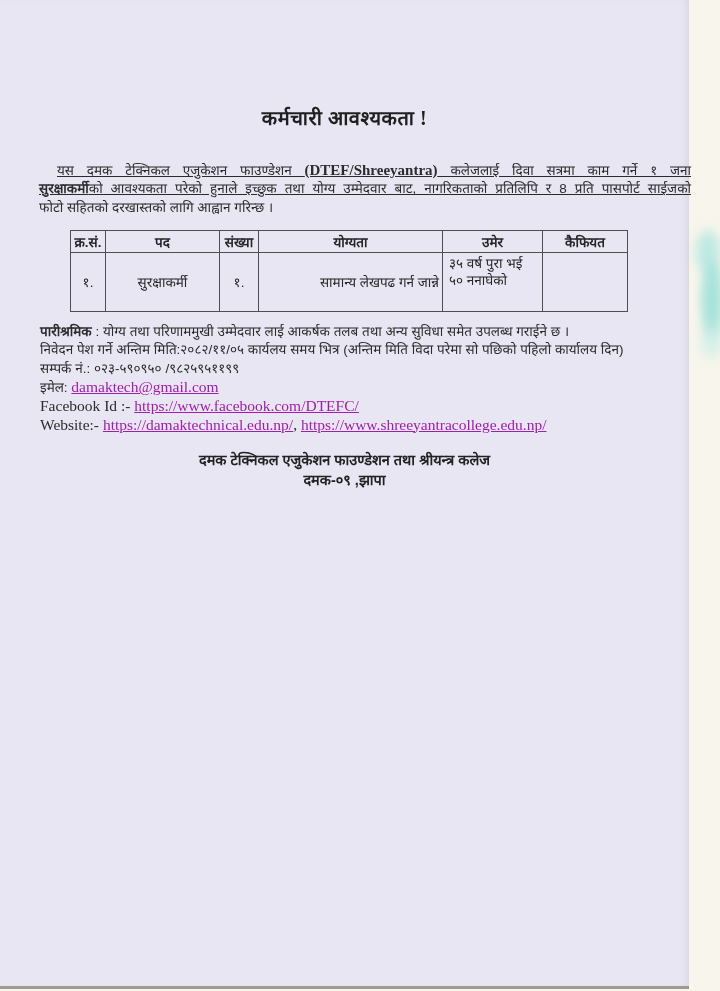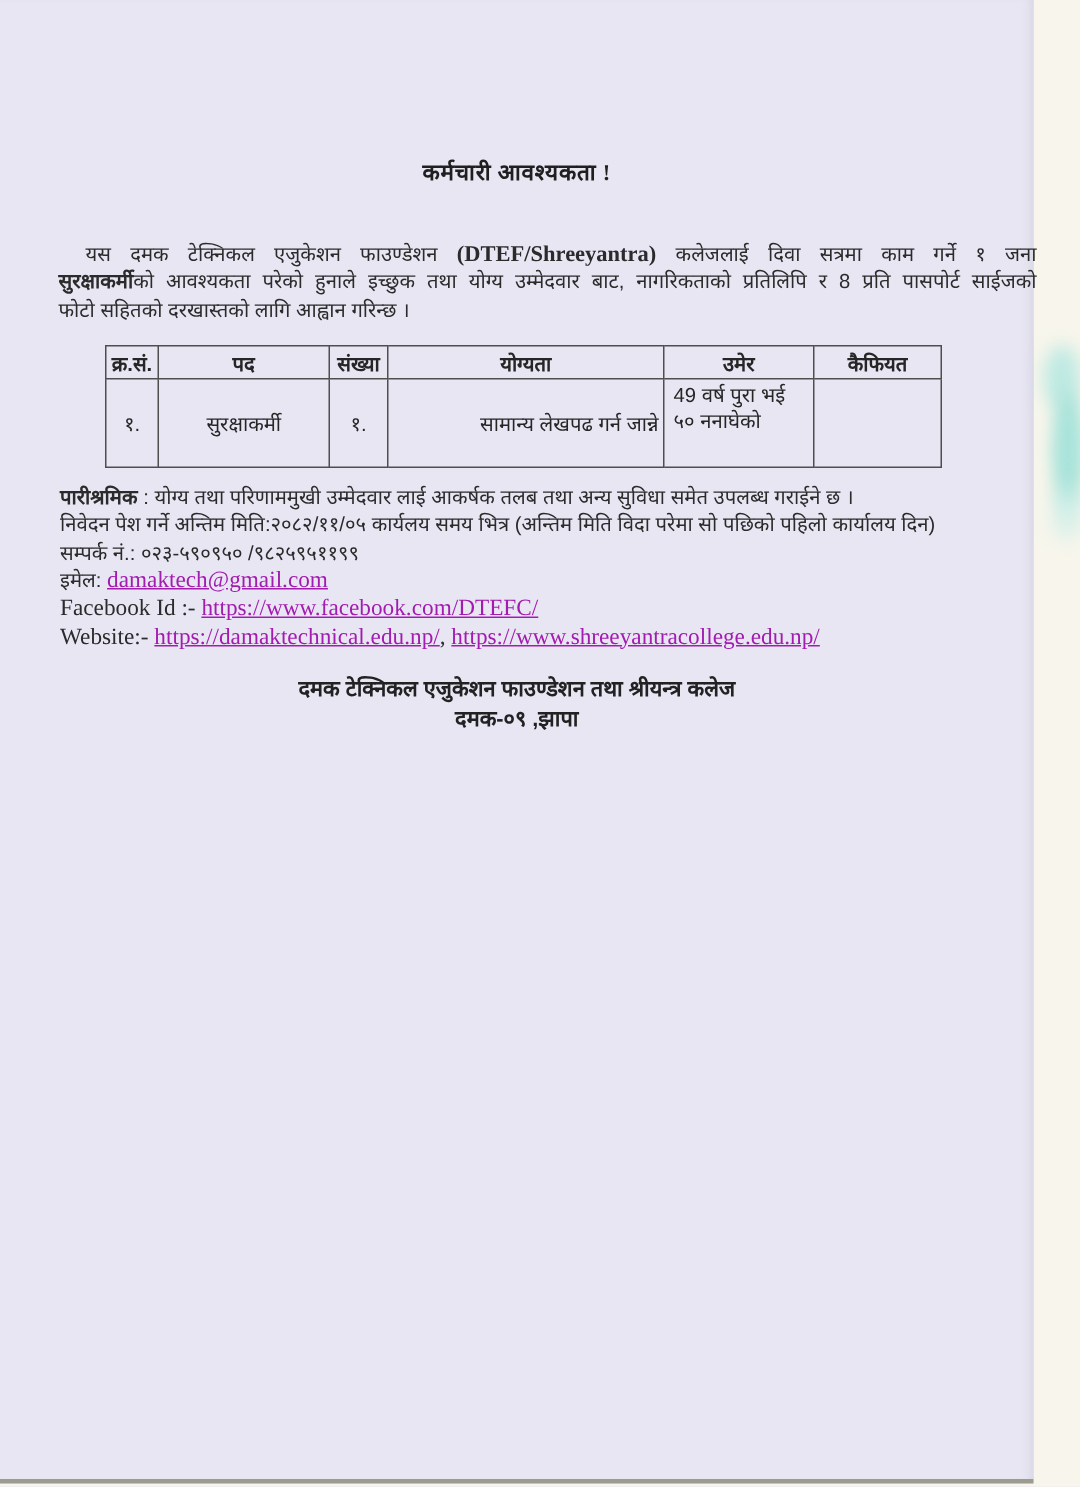--- a/index.html
+++ b/index.html
@@ -15,28 +15,28 @@
     box-shadow:inset -6px 0 8px -6px rgba(120,120,140,.25);
   }
   .scan-strip{position:absolute;right:0;top:0;width:31px;height:991px;background:#f8f6ec;}
   .blob{position:absolute;border-radius:50%;}
   .blob1{left:696px;top:230px;width:24px;height:44px;background:#bce9e2;filter:blur(6px);}
   .blob2{left:701px;top:260px;width:22px;height:80px;background:#a9e3da;filter:blur(5px);}
   .blob3{left:703px;top:325px;width:17px;height:34px;background:#cdeee8;filter:blur(7px);}
   .ink{color:#262626;}
   .title{
     position:absolute;top:104px;left:0;width:689px;text-align:center;
-    font-size:15px;font-weight:bold;color:#1f1f1f;
+    font-size:20px;font-weight:bold;color:#1f1f1f;
     font-family:"Liberation Serif",serif;letter-spacing:.5px;
   }
   .intro{
     position:absolute;top:161px;left:39px;width:652px;
     font-size:13.5px;line-height:18.4px;color:#2b2b2b;
   }
-  .jline{text-align:justify;text-align-last:justify;white-space:normal;}
+  .jline{text-align:justify;text-align-last:justify;white-space:normal;text-decoration:underline;}
   .indent{text-indent:18px;}
   .latin-b{font-family:"Liberation Serif",serif;font-weight:bold;font-size:15px;}
   .vtable{
     position:absolute;top:230px;left:70px;width:557px;
     border-collapse:collapse;table-layout:fixed;
     font-size:13.5px;color:#262626;padding-left:24px;
   }
   .vtable th,.vtable td{border:1px solid #4e4e4e;padding:0 3px;overflow:hidden;}
   .vtable th{font-weight:bold;height:21px;text-align:center;}
   .row-data td{height:56px;text-align:center;vertical-align:middle;}
@@ -88,21 +88,21 @@
     <th>संख्या</th>
     <th>योग्यता</th>
     <th>उमेर</th>
     <th>कैफियत</th>
   </tr>
   <tr class="row-data">
     <td>१.</td>
     <td>सुरक्षाकर्मी</td>
     <td>१.</td>
     <td class="qual">सामान्य लेखपढ गर्न जान्ने</td>
-    <td class="age"><span>49 वर्ष पुरा भई</span><br><span>५० ननाघेको</span></td>
+    <td class="age"><span>३५ वर्ष पुरा भई</span><br><span>५० ननाघेको</span></td>
     <td></td>
   </tr>
 </tbody>
   </table>
 
 <div class="details ink">
   <div class="dline"><span class="lbl-b">पारीश्रमिक</span><span> : योग्य तथा परिणाममुखी उम्मेदवार लाई आकर्षक तलब तथा अन्य सुविधा समेत उपलब्ध गराईने छ ।</span></div>
   <div class="dline">निवेदन पेश गर्ने अन्तिम मिति:२०८२/११/०५ कार्यलय समय भित्र (अन्तिम मिति विदा परेमा सो पछिको पहिलो कार्यालय दिन)</div>
   <div class="dline"><span>सम्पर्क नं.: </span><span>०२३-५९०९५० /९८२५९५११९९</span></div>
   <div class="dline"><span>इमेल: </span><a class="doc-link">damaktech@gmail.com</a></div>

